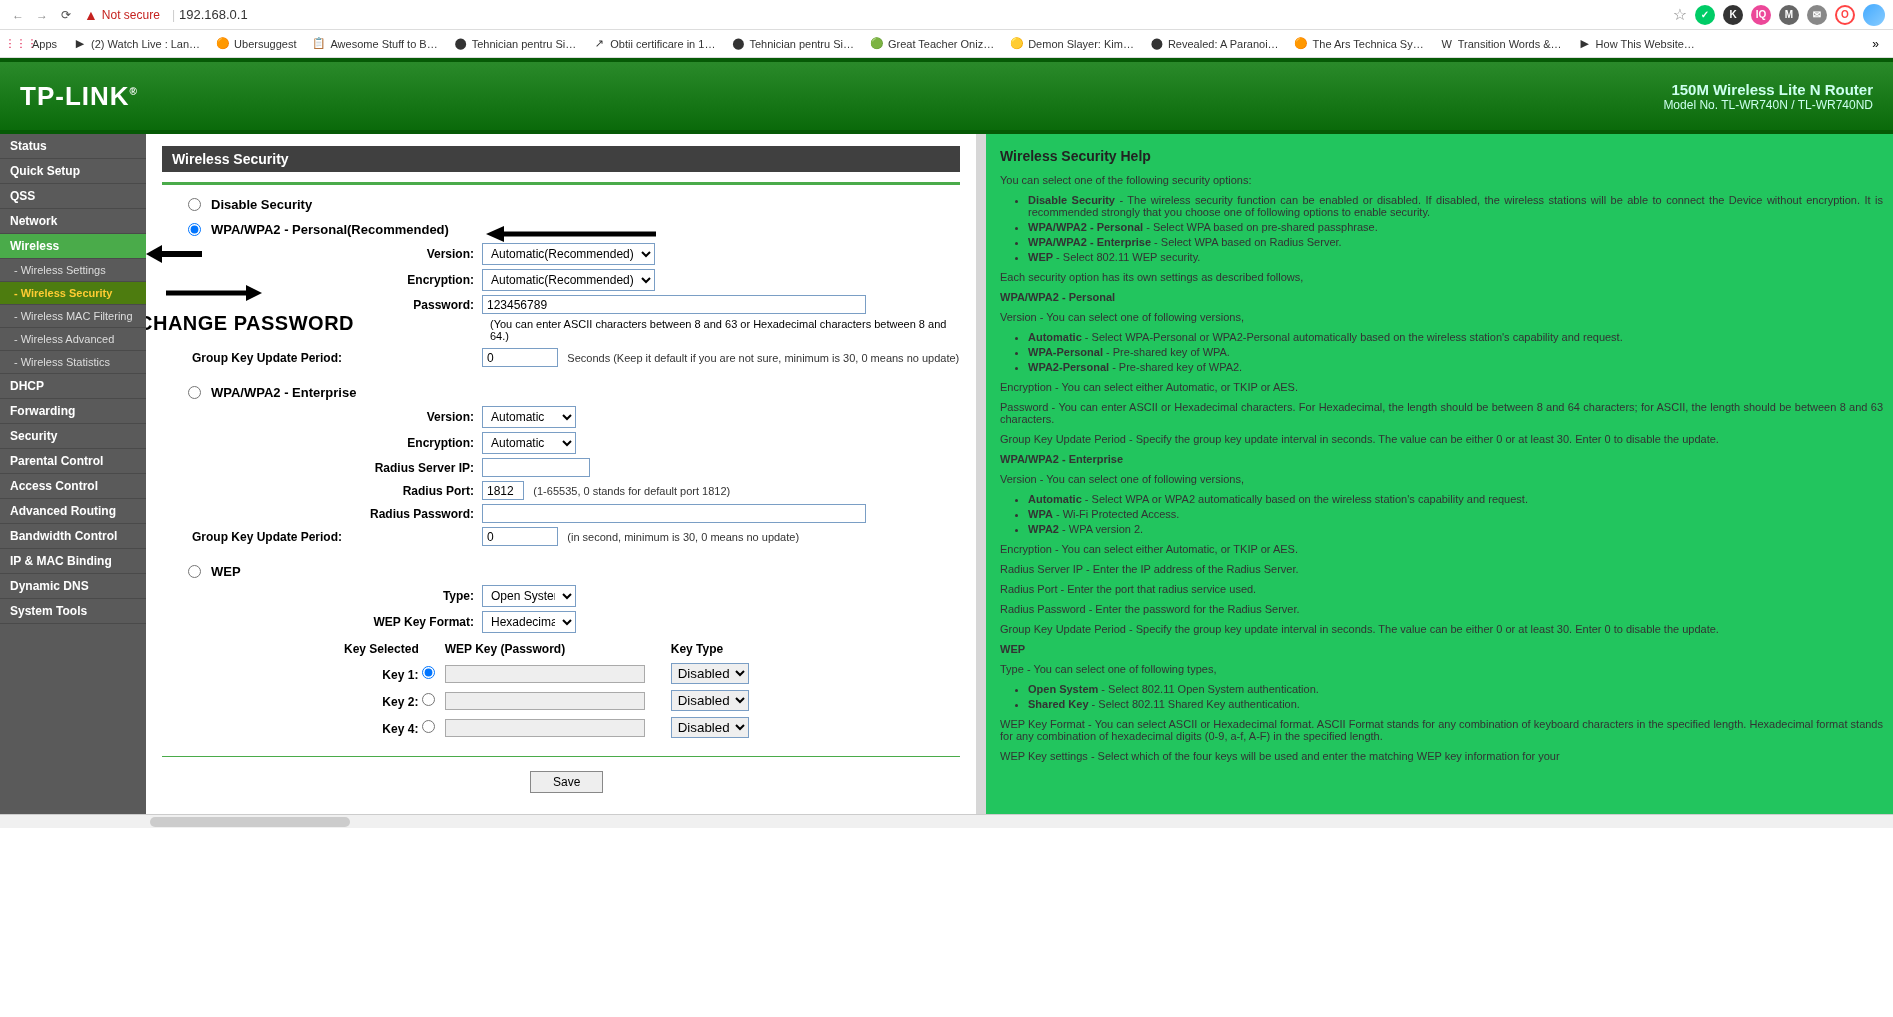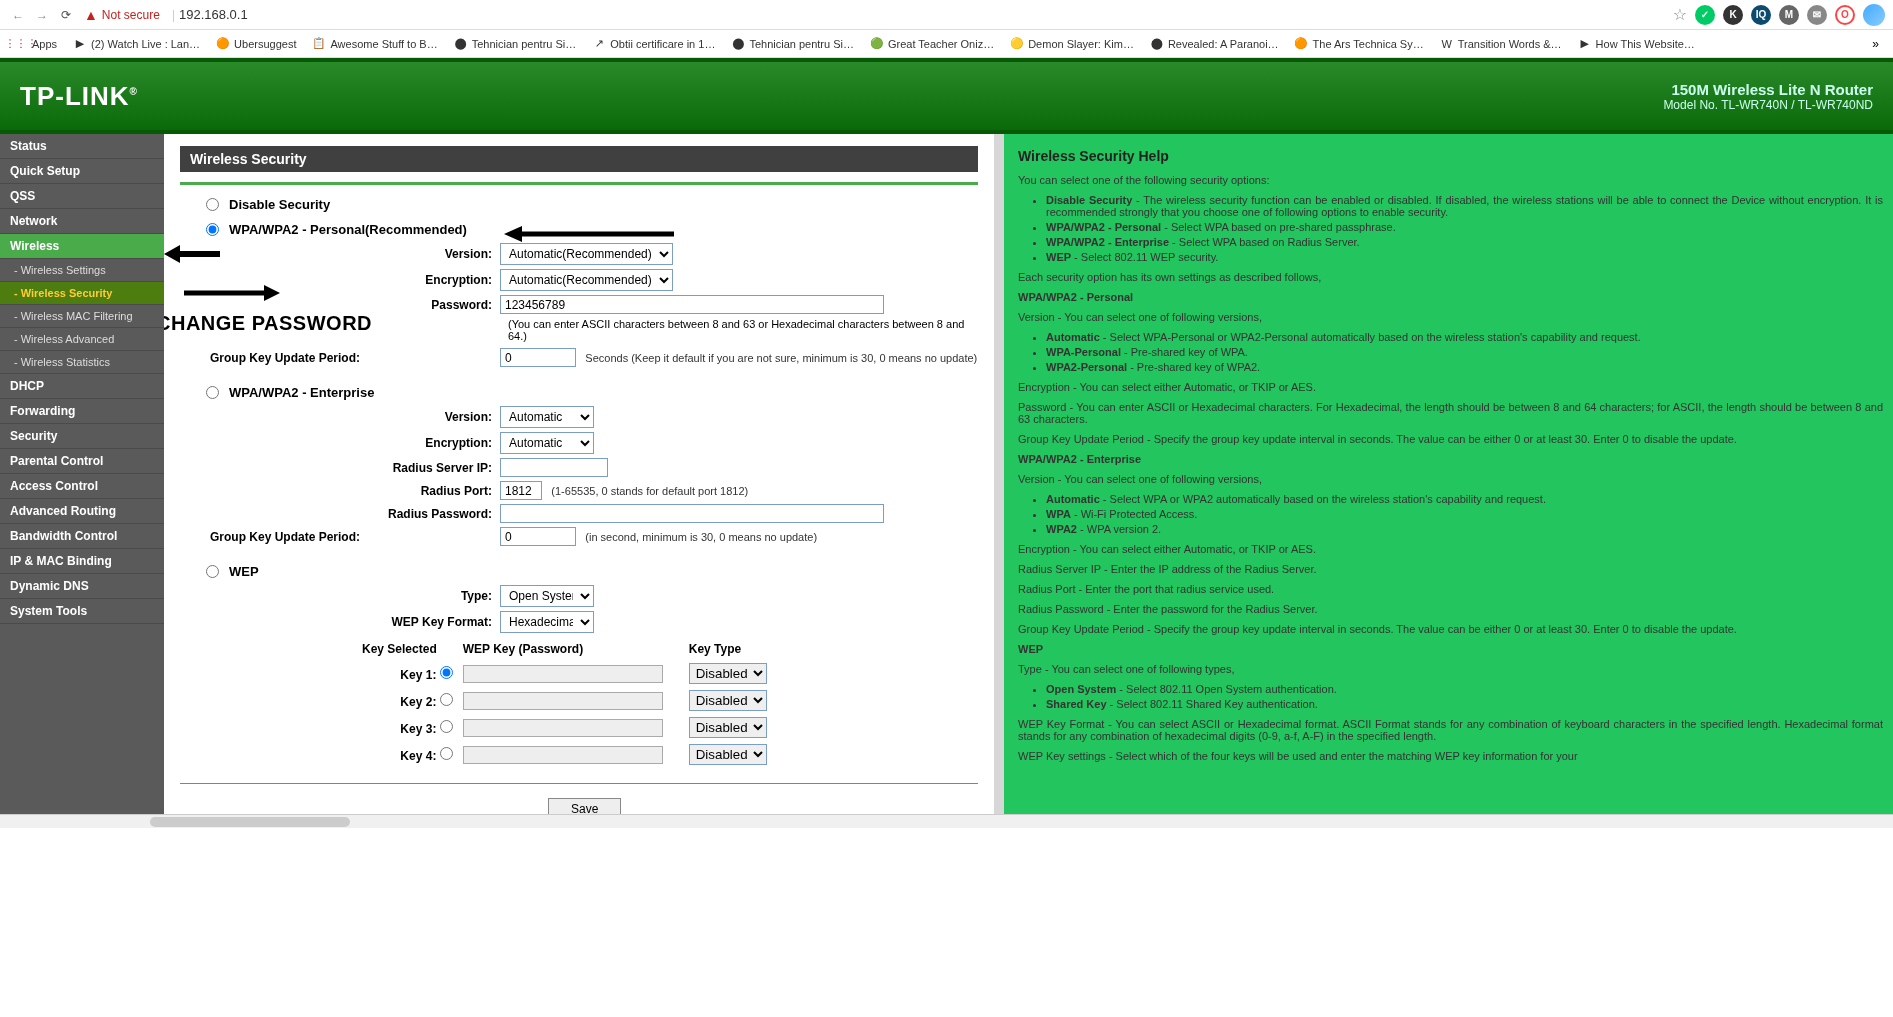--- a/index.html
+++ b/index.html
@@ -11,21 +11,21 @@
 .reload-icon { width: 20px; height: 20px; display: flex; align-items: center; justify-content: center; color: #555; margin-right: 8px; cursor: pointer; }
 .url-warn { color: #c5221f; font-size: 12px; display: flex; align-items: center; margin-right: 8px; }
 .url-warn-icon { margin-right: 4px; font-size: 14px; }
 .url-sep { color: #ccc; margin: 0 4px; }
 .url-text { color: #333; font-size: 13px; }
 .browser-right { margin-left: auto; display: flex; align-items: center; gap: 8px; }
 .star-icon { color: #888; font-size: 16px; }
 .ext-icon { width: 20px; height: 20px; border-radius: 50%; display: flex; align-items: center; justify-content: center; font-size: 10px; font-weight: bold; color: #fff; }
 .ext-g { background: #0c6; }
 .ext-k { background: #333; }
-.ext-iq { background: #0c4a6e; color: #fff; }
+.ext-iq { background: #ec4899; color: #fff; }
 .ext-m { background: #666; }
 .ext-mail { background: #888; }
 .ext-o { background: #fff; border: 2px solid #f44; color: #f44; }
 .avatar { width: 22px; height: 22px; border-radius: 50%; background: linear-gradient(135deg,#4af,#8cf); }
 
 .bookmarks-bar { height: 28px; background: #fff; display: flex; align-items: center; padding: 0 8px; border-bottom: 1px solid #ddd; gap: 4px; overflow: hidden; }
 .bm-item { display: flex; align-items: center; padding: 3px 6px; font-size: 11px; color: #333; white-space: nowrap; cursor: pointer; gap: 4px; }
 .bm-ico { width: 14px; height: 14px; display: inline-flex; align-items: center; justify-content: center; font-size: 11px; }
 .bm-apps { color: #d14; }
 
@@ -34,21 +34,21 @@
 .logo { font-size: 26px; font-weight: bold; letter-spacing: 1px; font-family: Arial Black, Arial, sans-serif; }
 .logo sup { font-size: 10px; }
 .header-right { margin-left: auto; text-align: right; }
 .header-right .line1 { font-size: 15px; font-weight: bold; color: #cfe; }
 .header-right .line2 { font-size: 12px; color: #cfe; }
 
 
 .main { display: flex; height: 680px; }
 
 
-.sidebar { width: 164px; background: #5a5a5a; flex-shrink: 0; }
+.sidebar { width: 146px; background: #5a5a5a; flex-shrink: 0; }
 .sidebar a { display: block; color: #fff; text-decoration: none; padding: 5px 10px; font-size: 12px; font-weight: bold; border-bottom: 1px solid #4a4a4a; cursor: pointer; }
 .sidebar a.sub { padding-left: 14px; color: #ddd; font-weight: normal; font-size: 11px; }
 .sidebar a.active { background: #4aab4a; color: #fff; }
 .sidebar a.sub.active { background: #4d7c0f; color: #ffcc33; font-weight: bold; }
 
 
 .content-wrap { flex: 1; display: flex; overflow: hidden; }
 .content { width: 830px; padding: 12px 16px; overflow-y: auto; position: relative; flex-shrink: 0; }
 .divider { width: 10px; background: #d7d7d7; flex-shrink: 0; }
 .helppane { flex: 1; padding: 14px 10px 14px 14px; overflow-y: auto; background: #22c55e; font-size: 11px; color: #333; }
@@ -298,25 +298,20 @@
         </tr>
         </tbody>
           <tbody id="wep-rows">
             <tr>
               <td>Key 1: <input type="radio" name="wepk" checked="" style=""></td>
   <td><input type="text" value="" style=""></td>
   <td><select><option>Disabled</option></select></td>
             </tr>
             <tr>
               <td>Key 2: <input type="radio" name="wepk" style=""></td>
-  <td><input type="text" value="" style=""></td>
-  <td><select><option>Disabled</option></select></td>
-            </tr>
-            <tr>
-              <td>Key 3: <input type="radio" name="wepk" style=""></td>
   <td><input type="text" value="" style=""></td>
   <td><select><option>Disabled</option></select></td>
             </tr>
             <tr>
               <td>Key 4: <input type="radio" name="wepk" style=""></td>
   <td><input type="text" value="" style=""></td>
   <td><select><option>Disabled</option></select></td>
             </tr>
           </tbody>
       </table>

